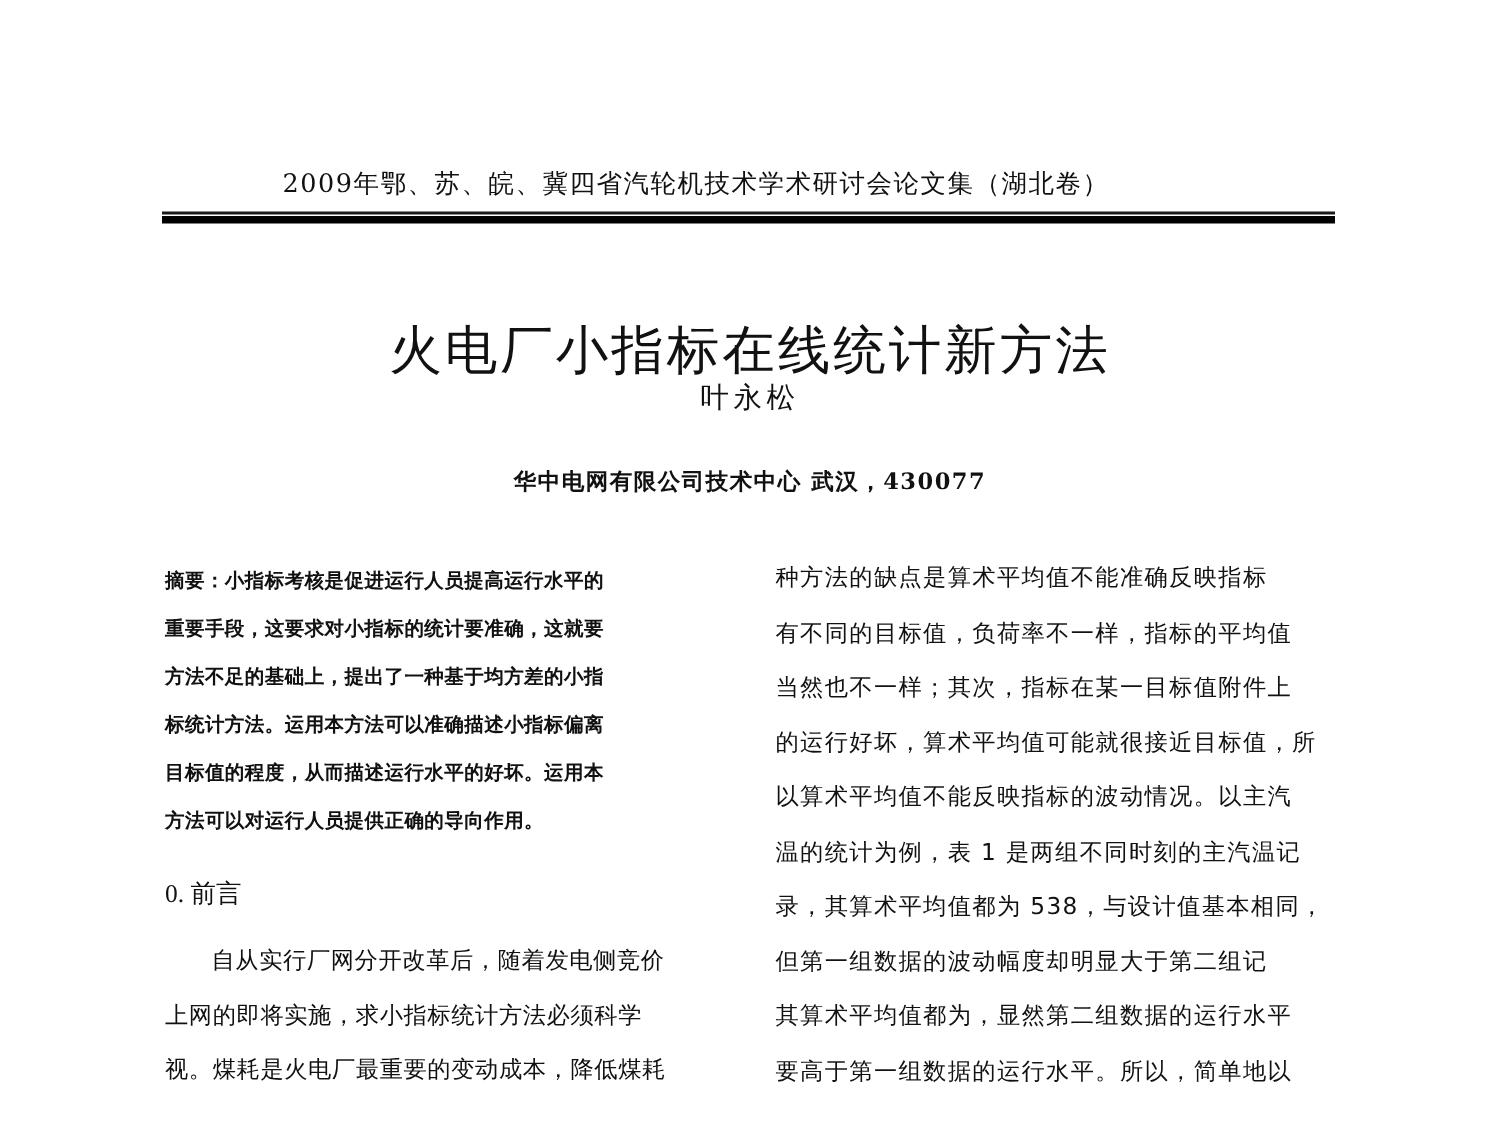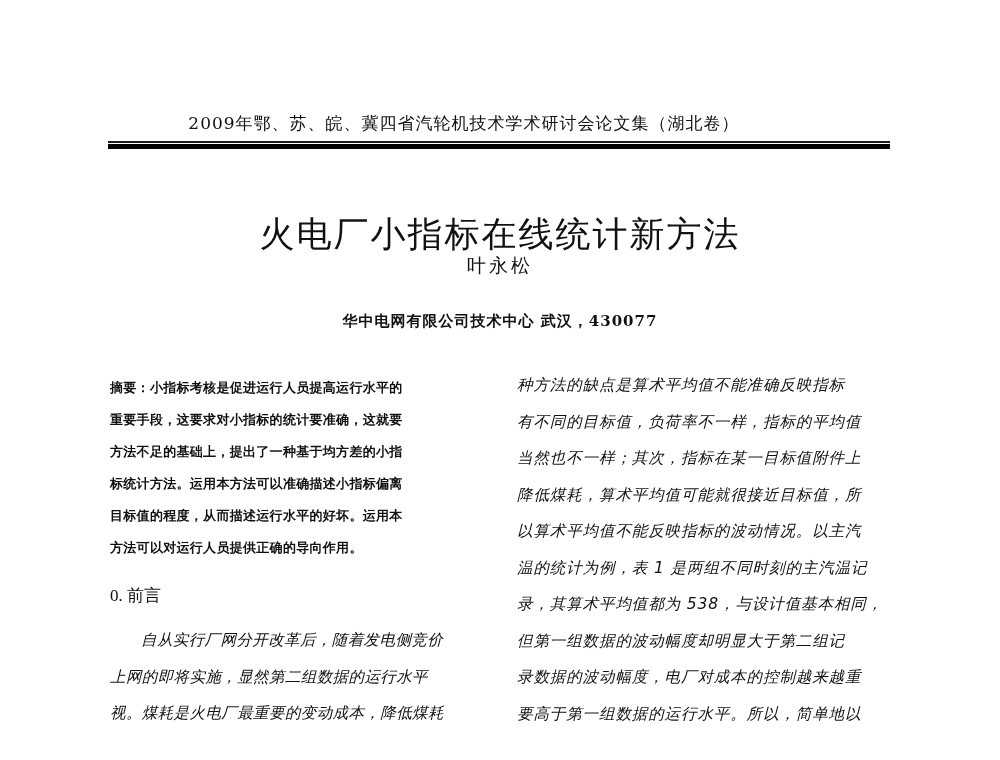--- a/index.html
+++ b/index.html
@@ -98,21 +98,20 @@
       height: 28px;
       white-space: nowrap;
     }
     .body-line {
       font-family: "DejaVu Sans", "Liberation Sans", sans-serif;
       font-size: 15.5px;
       line-height: 36.5px;
       height: 36.5px;
       white-space: nowrap;
       letter-spacing: 0.4px;
-      font-style: italic;
     }
     .body-line.indent {
       padding-left: 31px;
     }
     .first-body {
       margin-top: 12px;
     }
     .col-right {
       position: absolute;
       left: 517px;
@@ -139,30 +138,30 @@
     <div class="abstract-line">摘要：小指标考核是促进运行人员提高运行水平的</div>
     <div class="abstract-line">重要手段，这要求对小指标的统计要准确，这就要</div>
     <div class="abstract-line">方法不足的基础上，提出了一种基于均方差的小指</div>
     <div class="abstract-line">标统计方法。运用本方法可以准确描述小指标偏离</div>
     <div class="abstract-line">目标值的程度，从而描述运行水平的好坏。运用本</div>
     <div class="abstract-line">方法可以对运行人员提供正确的导向作用。</div>
   </div>
   <div class="section-heading">0. 前言</div>
   <div>
     <div class="body-line indent first-body">自从实行厂网分开改革后，随着发电侧竞价</div>
-    <div class="body-line">上网的即将实施，显然第二组数据的运行水平</div>
+    <div class="body-line">上网的即将实施，求小指标统计方法必须科学</div>
     <div class="body-line">视。煤耗是火电厂最重要的变动成本，降低煤耗</div>
   </div>
 </div>
 
 <div class="col-right">
   <div class="body-line">种方法的缺点是算术平均值不能准确反映指标</div>
   <div class="body-line">有不同的目标值，负荷率不一样，指标的平均值</div>
   <div class="body-line">当然也不一样；其次，指标在某一目标值附件上</div>
-  <div class="body-line">降低煤耗，算术平均值可能就很接近目标值，所</div>
+  <div class="body-line">的运行好坏，算术平均值可能就很接近目标值，所</div>
   <div class="body-line">以算术平均值不能反映指标的波动情况。以主汽</div>
   <div class="body-line">温的统计为例，表 1 是两组不同时刻的主汽温记</div>
   <div class="body-line">录，其算术平均值都为 538，与设计值基本相同，</div>
   <div class="body-line">但第一组数据的波动幅度却明显大于第二组记</div>
-  <div class="body-line">录数据的波动幅度，电厂对成本的控制越来越重</div>
+  <div class="body-line">其算术平均值都为，显然第二组数据的运行水平</div>
   <div class="body-line">要高于第一组数据的运行水平。所以，简单地以</div>
 
 </div>
 
 </body></html>

